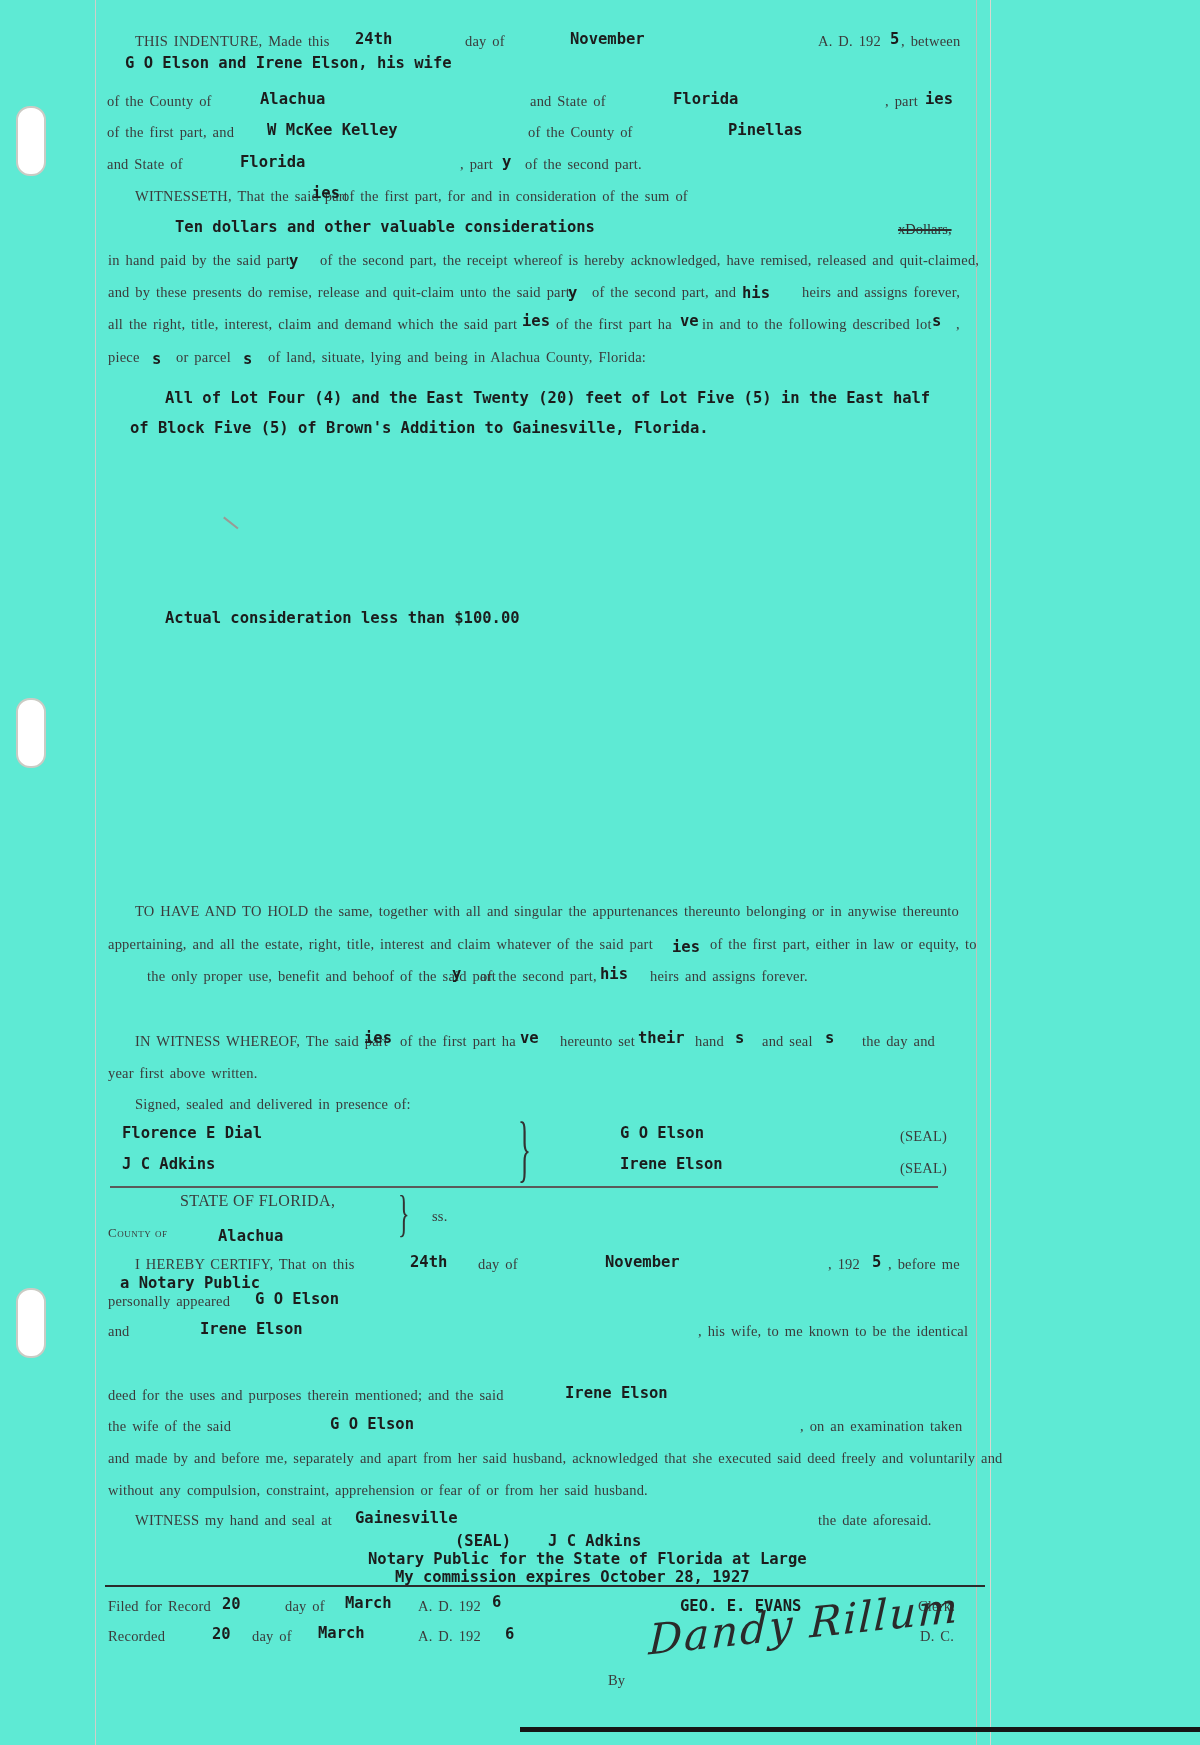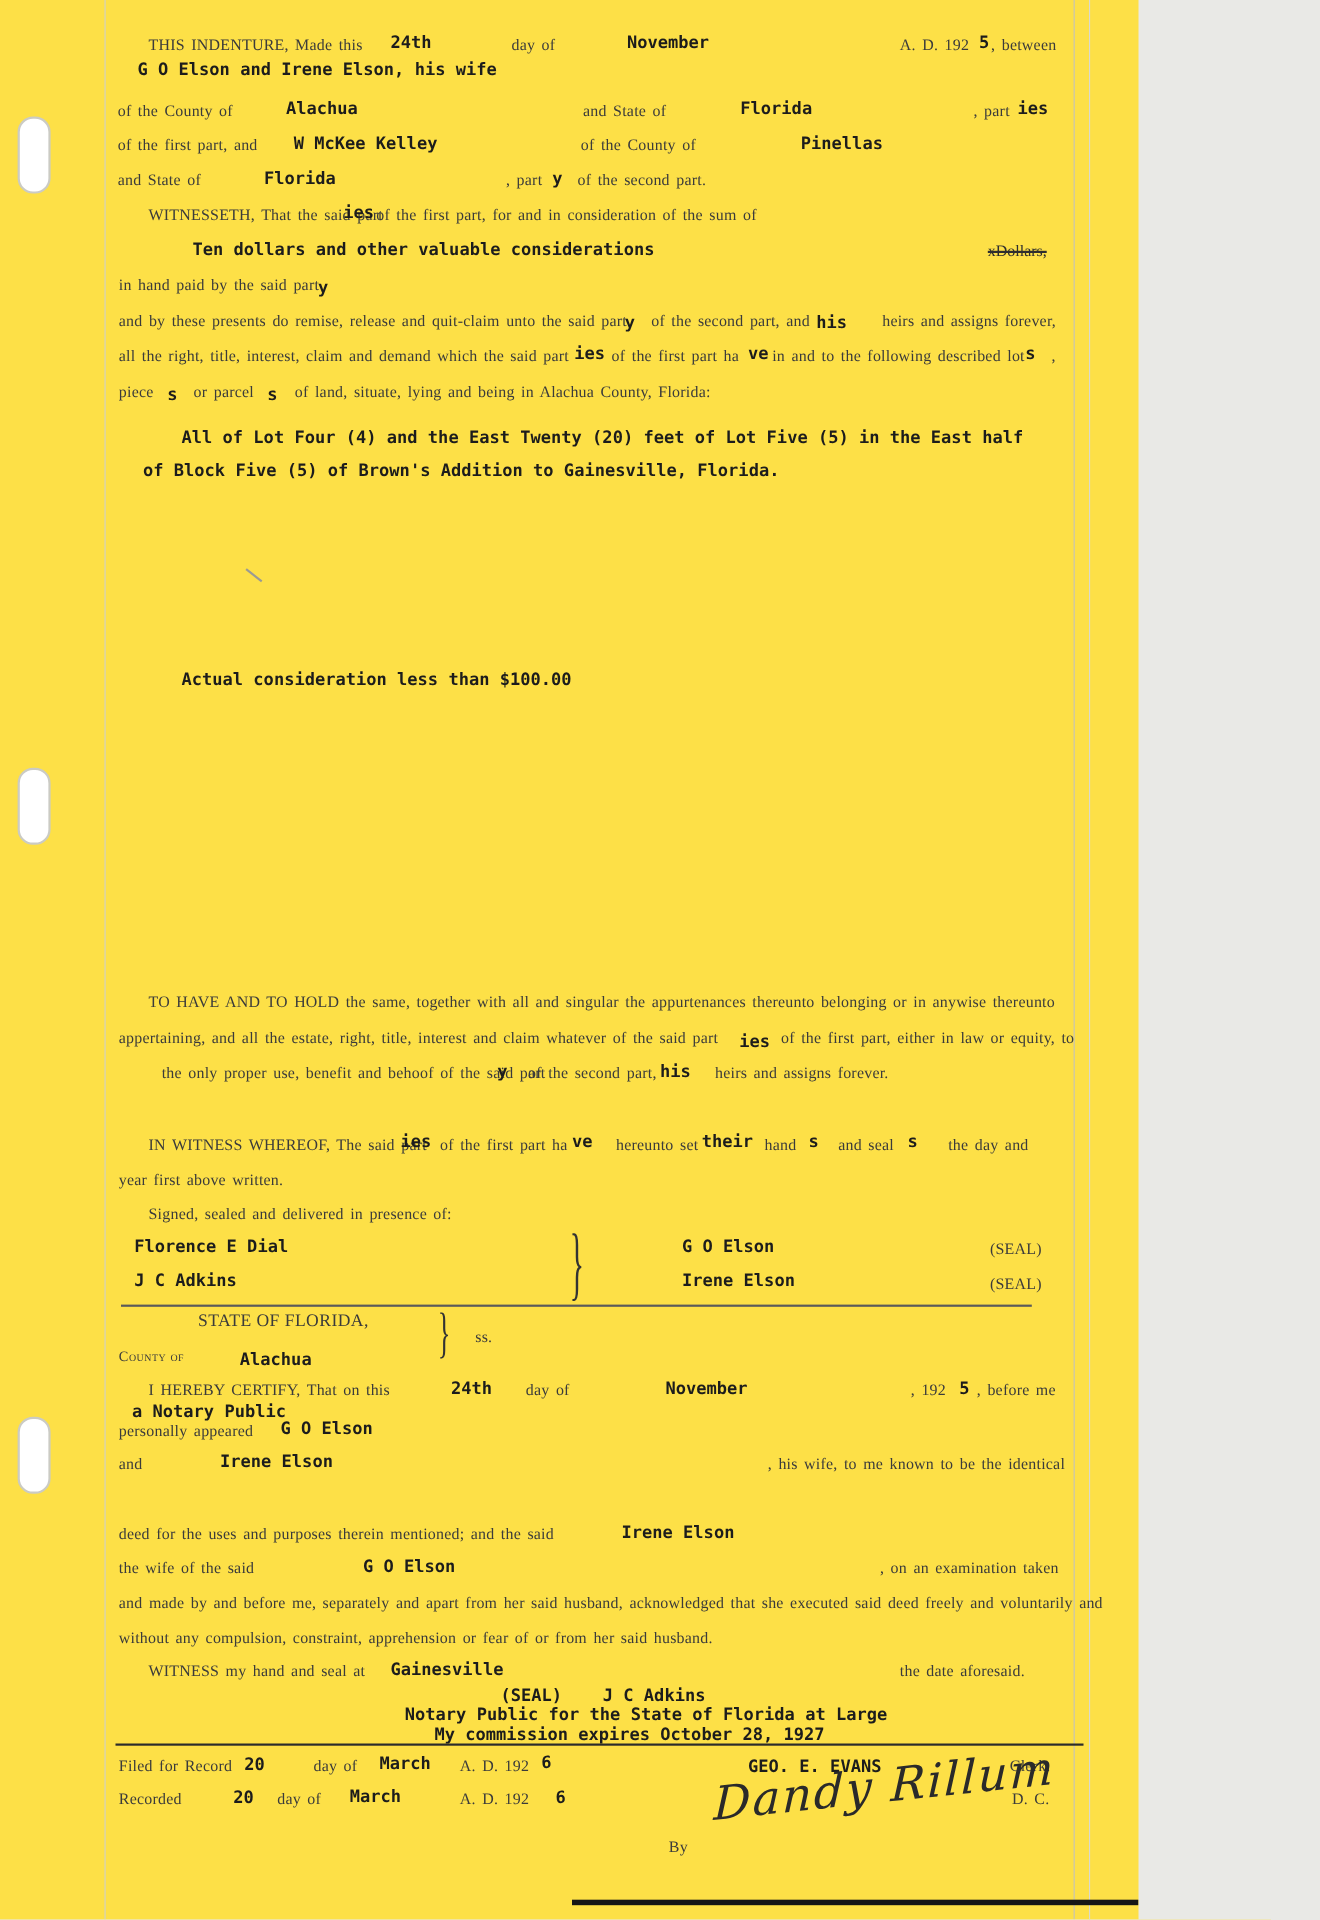--- a/index.html
+++ b/index.html
@@ -1,19 +1,19 @@
 <!DOCTYPE html>
 <html><head>
 <meta charset="utf-8">
 <style>
   html,body{margin:0;padding:0;background:#e9e9e6;}
   #page{
     position:relative;
-    width:1035px;height:1745px;
-    background:#fde047;
+    width:1200px;height:1745px;
+    background:#5eead4;
     overflow:hidden;
     font-family:"Liberation Serif",serif;
   }
   .seg{position:absolute;white-space:pre;line-height:1.15;}
   
   .p{font-family:"Liberation Serif",serif;font-size:14.5px;color:#3b3b3b;letter-spacing:.2px;word-spacing:2px;}
   .pl{font-family:"Liberation Serif",serif;font-size:16px;color:#3b3b3b;letter-spacing:.4px;}
   .pc{font-family:"Liberation Serif",serif;font-size:13px;color:#3b3b3b;font-variant:small-caps;letter-spacing:.5px;}
   
   .t{font-family:"DejaVu Sans Mono","Liberation Mono",monospace;font-size:15.5px;font-weight:600;color:#1c1c1c;}
@@ -73,20 +73,21 @@
     <span class="seg p" style="left: 460px; top: 156px;">, part</span>
     <span class="seg t" style="left: 502px; top: 154px;">y</span>
     <span class="seg p" style="left: 525px; top: 156px;">of the second part.</span>
     <span class="seg p" style="left: 135px; top: 188px;">WITNESSETH, That the said part</span>
     <span class="seg t" style="left: 312px; top: 185px;">ies</span>
     <span class="seg p" style="left: 342px; top: 188px;">of the first part, for and in consideration of the sum of</span>
     <span class="seg t" style="left: 175px; top: 219px;">Ten dollars and other valuable considerations</span>
     <span class="seg strike" style="left: 898px; top: 221px;">xDollars,</span>
     <span class="seg p" style="left: 108px; top: 252px;">in hand paid by the said part</span>
     <span class="seg t" style="left: 289px; top: 253px;">y</span>
+    <span class="seg p" style="left: 320px; top: 252px;">of the second part, the receipt whereof is hereby acknowledged, have remised, released and quit-claimed,</span>
     <span class="seg p" style="left: 108px; top: 284px;">and by these presents do remise, release and quit-claim unto the said part</span>
     <span class="seg t" style="left: 568px; top: 285px;">y</span>
     <span class="seg p" style="left: 592px; top: 284px;">of the second part, and</span>
     <span class="seg t" style="left: 742px; top: 285px;">his</span>
     <span class="seg p" style="left: 802px; top: 284px;">heirs and assigns forever,</span>
     <span class="seg p" style="left: 108px; top: 316px;">all the right, title, interest, claim and demand which the said part</span>
     <span class="seg t" style="left: 522px; top: 313px;">ies</span>
     <span class="seg p" style="left: 556px; top: 316px;">of the first part ha</span>
     <span class="seg t" style="left: 680px; top: 313px;">ve</span>
     <span class="seg p" style="left: 702px; top: 316px;">in and to the following described lot</span>

